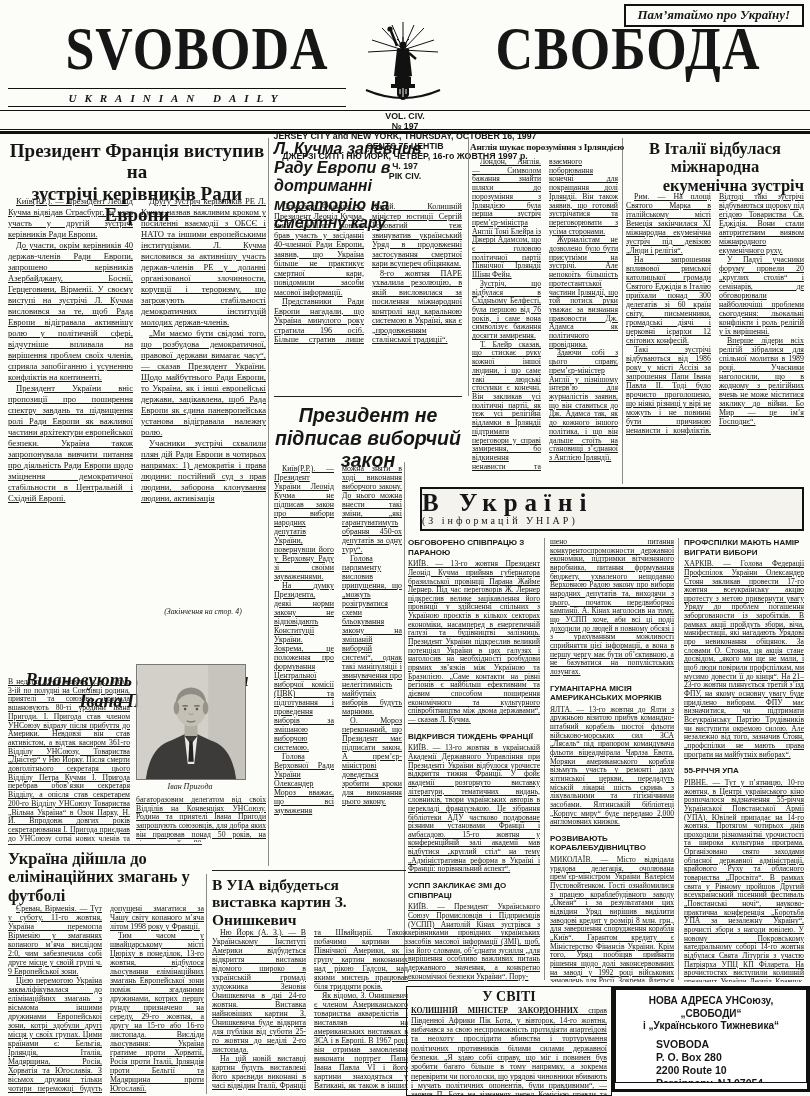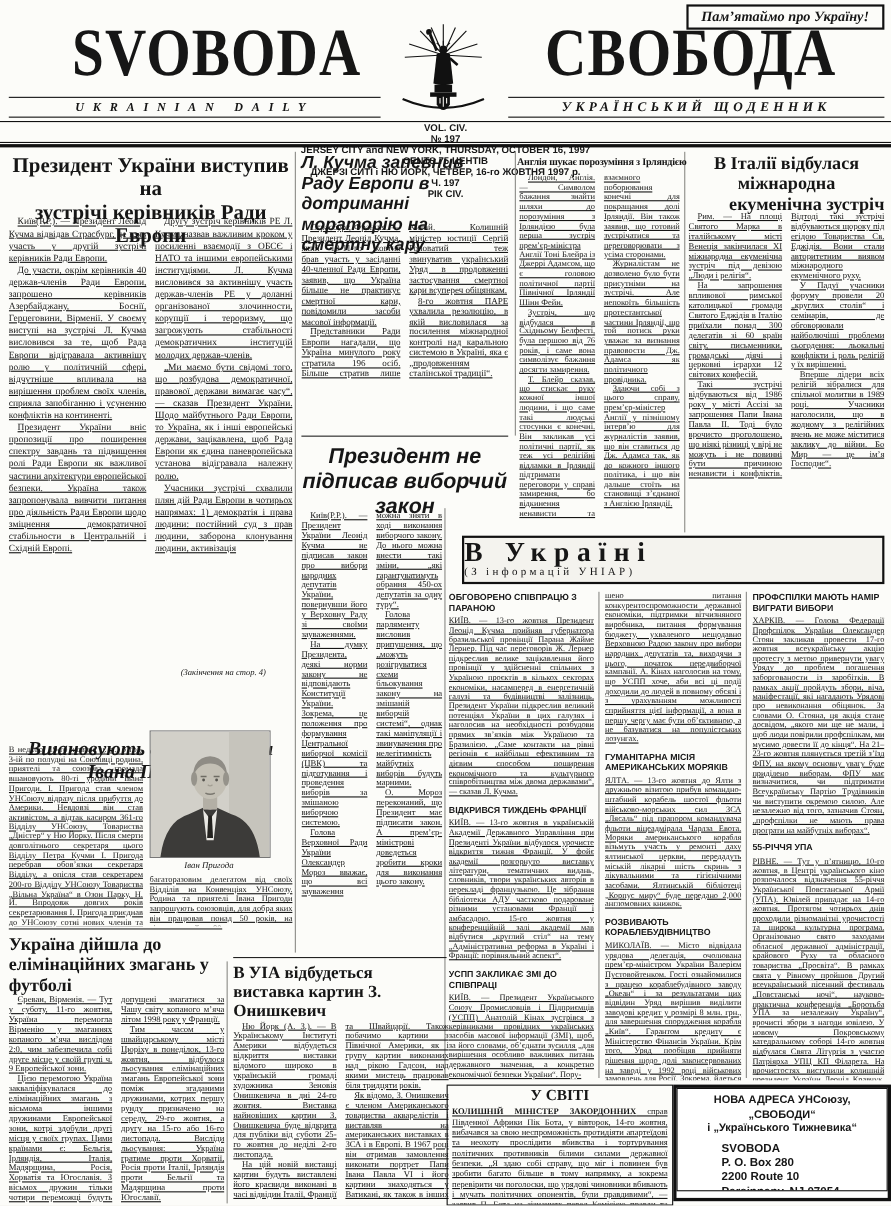--- a/index.html
+++ b/index.html
@@ -91,23 +91,20 @@
         <line x1="51" y1="68" x2="51" y2="77"></line>
           <line x1="48" y1="69" x2="48" y2="74"></line>
           <line x1="54" y1="69" x2="54" y2="74"></line>
       </g>
     </svg>
   </div>
 
   <div class="abs band" style="left:8px;top:88px;width:338px;">
     <span class="band-en">UKRAINIAN DAILY</span>
   </div>
-  <div class="abs band" style="left:462px;top:88px;width:342px;">
-    <span class="band-ua">УКРАЇНСЬКИЙ ЩОДЕННИК</span>
-  </div>
 
   <div class="abs dateline" style="left:0;top:110px;width:794px;flex-direction:column;">
     <span>VOL. CIV.</span>
     <span>№ 197</span>
     <span>JERSEY CITY and NEW YORK, THURSDAY, OCTOBER 16, 1997</span>
     <span>CENTS 75 ЦЕНТІВ</span>
     <span>ДЖЕРЗІ СИТІ і НЮ ЙОРК, ЧЕТВЕР, 16-го ЖОВТНЯ 1997 р.</span>
     <span>Ч. 197</span>
     <span>РІК CIV.</span>
   </div>
@@ -118,21 +115,21 @@
   <div class="abs vr" style="left:622px;top:138px;height:346px;"></div>
   <div class="abs vr" style="left:404px;top:462px;height:518px;"></div>
   <div class="abs vr" style="left:206px;top:874px;height:220px;"></div>
   <div class="abs vr" style="left:544px;top:538px;height:442px;"></div>
   <div class="abs vr" style="left:678px;top:538px;height:442px;"></div>
   <div class="abs hr1" style="left:274px;top:396px;width:188px;"></div>
   <div class="abs hr1" style="left:8px;top:844px;width:194px;"></div>
   <div class="abs hr1" style="left:212px;top:870px;width:194px;"></div>
 
   <div class="abs hl hl-c" style="left:8px;top:140px;width:258px;font-size:19px;">
-    <span class="l">Президент України виступив на</span>
+    <span class="l">Президент Франція виступив на</span>
     <span class="l">зустрічі керівників Ради Европи</span>
   </div>
   <div class="abs bt cols2" style="left:8px;top:196px;width:258px;height:408px;font-size:8.6px;line-height:1.28;">
     <p>Київ(Р.Р.). — Президент Леонід Кучма відвідав Страсбург, де взяв участь у другій зустрічі керівників Ради Европи.</p>
     <p>До участи, окрім керівників 40 держав-членів Ради Европи, запрошено керівників Азербайджану, Боснії, Герцеговини, Вірменії. У своєму виступі на зустрічі Л. Кучма висловився за те, щоб Рада Европи відігравала активнішу ролю у політичній сфері, відчутніше впливала на вирішення проблем своїх членів, сприяла запобіганню і усуненню конфліктів на континенті.</p>
     <p>Президент України вніс пропозиції про поширення спектру завдань та підвищення ролі Ради Европи як важливої частини архітектури европейської безпеки. Україна також запропонувала вивчити питання про діяльність Ради Европи щодо зміцнення демократичної стабільности в Центральній і Східній Европі.</p>
     <p>Другу зустріч керівників РЕ Л. Кучма назвав важливим кроком у посиленні взаємодії з ОБСЄ і НАТО та іншими европейськими інституціями. Л. Кучма висловився за активнішу участь держав-членів РЕ у доланні організованої злочинности, корупції і тероризму, що загрожують стабільності демократичних інституцій молодих держав-членів.</p>
     <p>„Ми маємо бути свідомі того, що розбудова демократичної, правової держави вимагає часу“, — сказав Президент України. Щодо майбутнього Ради Европи, то Україна, як і інші европейські держави, зацікавлена, щоб Рада Европи як єдина паневропейська установа відігравала належну ролю.</p>
     <p>Учасники зустрічі схвалили плян дій Ради Европи в чотирьох напрямах: 1) демократія і права людини: постійний суд з прав людини, заборона клонування людини, активізація</p>
   </div>

